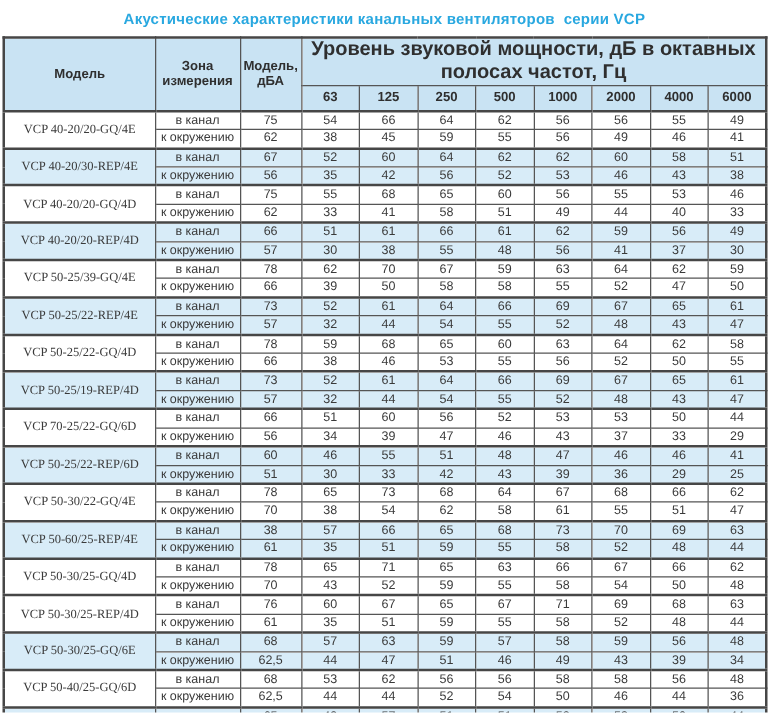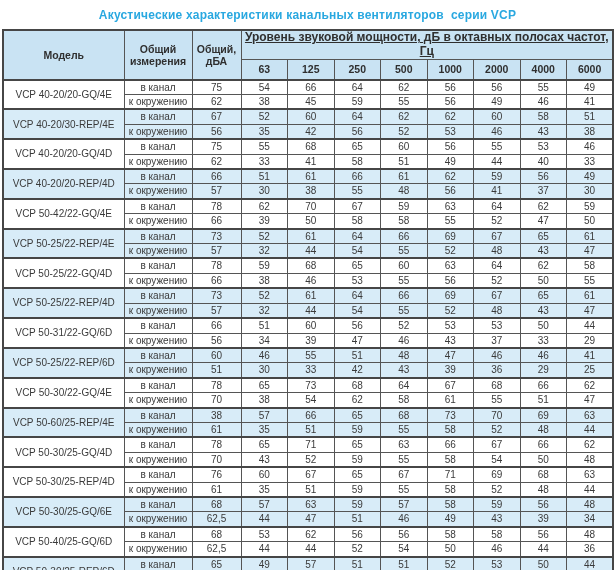--- a/index.html
+++ b/index.html
@@ -31,30 +31,30 @@
     padding: 0;
     overflow: hidden;
   }
   .acoustic thead th {
     background: #c9e3f3;
     color: #2f2f2f;
     font-weight: bold;
     font-size: 10.5px;
     line-height: 1.15;
   }
-  .acoustic thead .octave-h { height: 22px; font-size: 12px; text-decoration: underline; }
+  .acoustic thead .octave-h { height: 22px; font-size: 16px; }
   .acoustic thead .freq-h   { height: 19px; }
   .acoustic tbody td {
     font-size: 10px;
     color: #3a3a3a;
     height: 13.4px;
     line-height: 13.4px;
     background: #ffffff;
   }
-  .acoustic tbody td.model { font-size: 10px; }
+  .acoustic tbody td.model { font-size: 10px; font-family: Liberation Serif, serif; }
   .acoustic tbody tr.grp td { border-top: 2px solid #464646; }
   .acoustic tbody tr.hl  td { background: #d8ecf8; }
 </style>
 </head>
 <body>
 
 <div class="page-title">Акустические характеристики канальных вентиляторов  серии VCP</div>
 
 <table class="acoustic">
   <colgroup>
@@ -66,22 +66,22 @@
       <col style="width:46.5px">
       <col style="width:46.5px">
     <col style="width:46.5px">
       <col style="width:46.5px">
       <col style="width:46.5px">
       <col style="width:46.5px">
   </colgroup>
   <thead>
     <tr>
       <th rowspan="2">Модель</th>
-      <th rowspan="2">Общий измерения</th>
-      <th rowspan="2">Общий, дБА</th>
+      <th rowspan="2">Зона измерения</th>
+      <th rowspan="2">Модель, дБА</th>
       <th colspan="8" class="octave-h">Уровень звуковой мощности, дБ в октавных полосах частот, Гц</th>
     </tr>
     <tr>
       <th class="freq-h">63</th>
       <th class="freq-h">125</th>
       <th class="freq-h">250</th>
       <th class="freq-h">500</th>
       <th class="freq-h">1000</th>
       <th class="freq-h">2000</th>
       <th class="freq-h">4000</th>
@@ -183,21 +183,21 @@
         <td class="val">30</td>
         <td class="val">38</td>
         <td class="val">55</td>
         <td class="val">48</td>
         <td class="val">56</td>
         <td class="val">41</td>
         <td class="val">37</td>
         <td class="val">30</td>
       </tr>
       <tr class="grp">
-        <td class="model" rowspan="2">VCP 50-42/22-GQ/4E</td>
+        <td class="model" rowspan="2">VCP 50-25/39-GQ/4E</td>
         <td class="zone">в канал</td>
         <td class="val">78</td>
         <td class="val">62</td>
         <td class="val">70</td>
         <td class="val">67</td>
         <td class="val">59</td>
         <td class="val">63</td>
         <td class="val">64</td>
         <td class="val">62</td>
         <td class="val">59</td>
@@ -258,21 +258,21 @@
         <td class="val">38</td>
         <td class="val">46</td>
         <td class="val">53</td>
         <td class="val">55</td>
         <td class="val">56</td>
         <td class="val">52</td>
         <td class="val">50</td>
         <td class="val">55</td>
       </tr>
       <tr class="hl grp">
-        <td class="model" rowspan="2">VCP 50-25/22-REP/4D</td>
+        <td class="model" rowspan="2">VCP 50-25/19-REP/4D</td>
         <td class="zone">в канал</td>
         <td class="val">73</td>
         <td class="val">52</td>
         <td class="val">61</td>
         <td class="val">64</td>
         <td class="val">66</td>
         <td class="val">69</td>
         <td class="val">67</td>
         <td class="val">65</td>
         <td class="val">61</td>
@@ -283,21 +283,21 @@
         <td class="val">32</td>
         <td class="val">44</td>
         <td class="val">54</td>
         <td class="val">55</td>
         <td class="val">52</td>
         <td class="val">48</td>
         <td class="val">43</td>
         <td class="val">47</td>
       </tr>
       <tr class="grp">
-        <td class="model" rowspan="2">VCP 50-31/22-GQ/6D</td>
+        <td class="model" rowspan="2">VCP 70-25/22-GQ/6D</td>
         <td class="zone">в канал</td>
         <td class="val">66</td>
         <td class="val">51</td>
         <td class="val">60</td>
         <td class="val">56</td>
         <td class="val">52</td>
         <td class="val">53</td>
         <td class="val">53</td>
         <td class="val">50</td>
         <td class="val">44</td>

